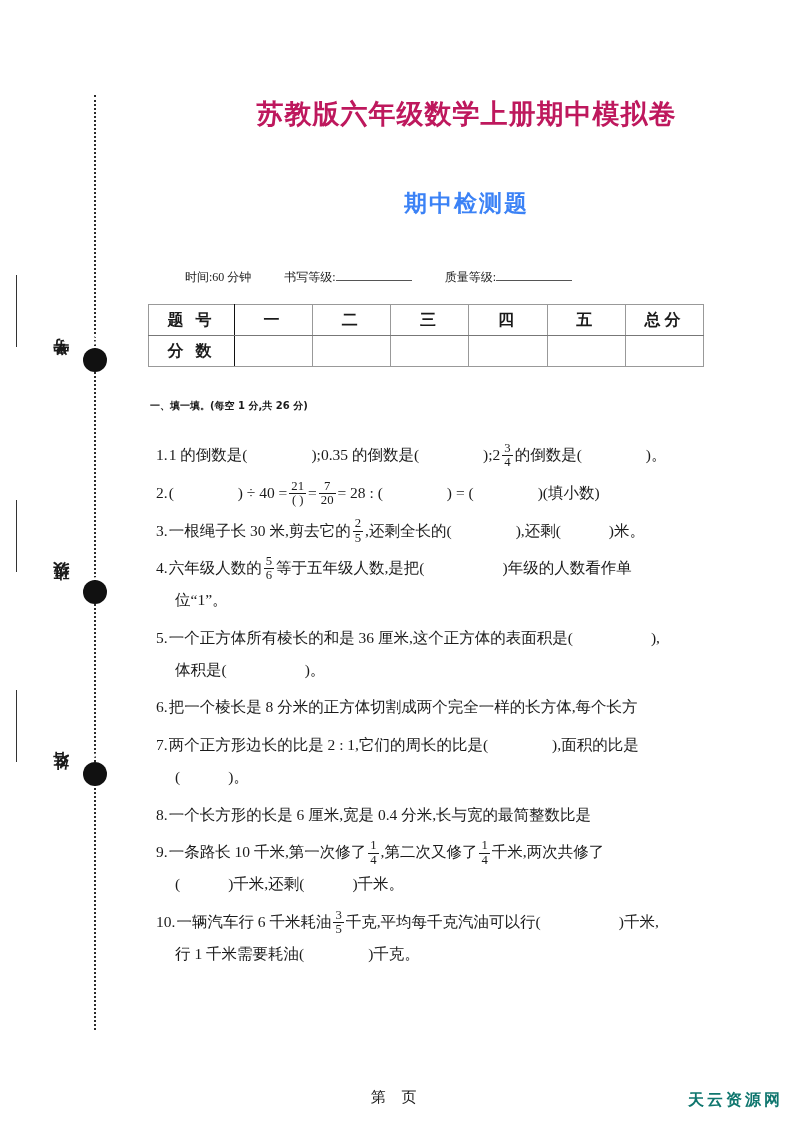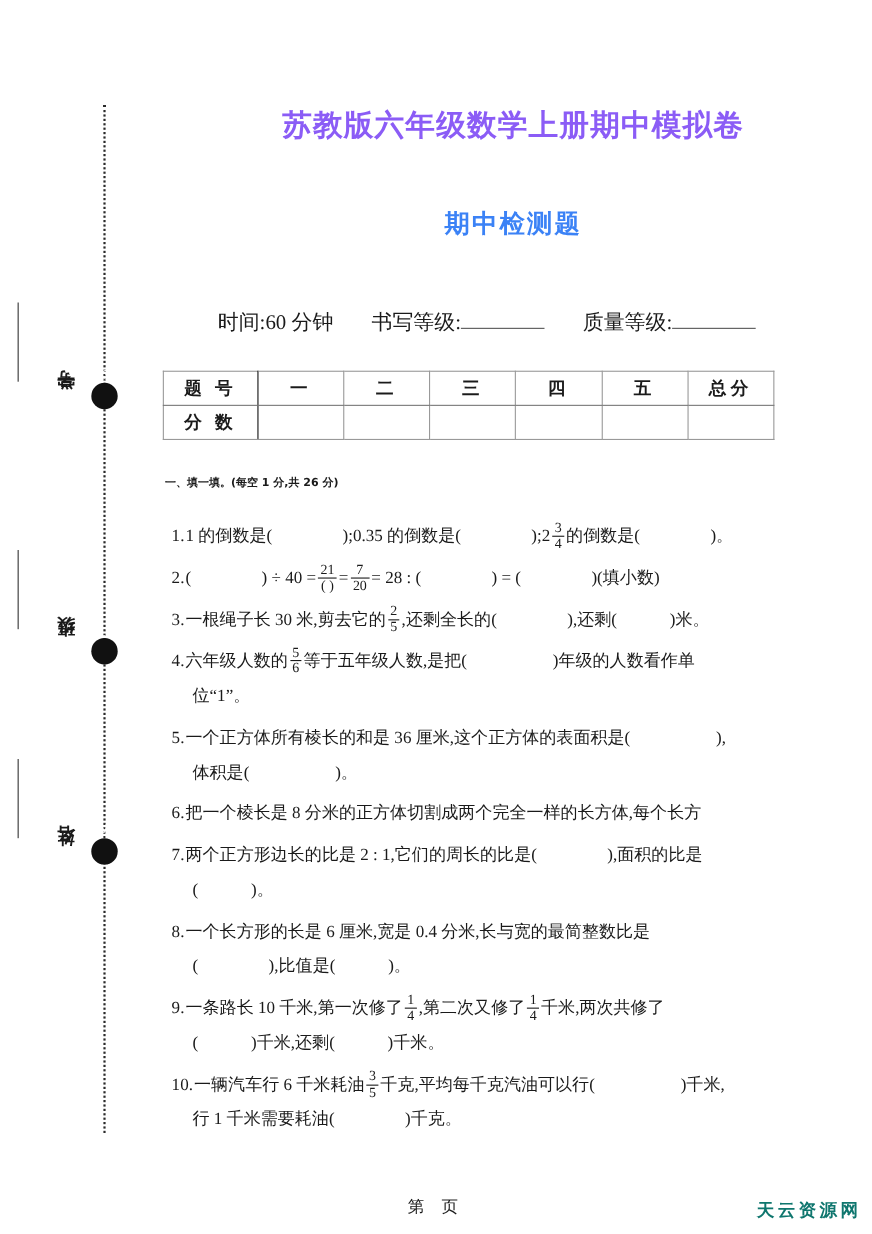--- a/index.html
+++ b/index.html
@@ -93,40 +93,40 @@
   }
 
   #main-title {
     margin: 0;
     padding-top: 96px;
     text-align: center;
     font-size: 27px;
     font-weight: bold;
     letter-spacing: 1px;
     font-family: "DejaVu Sans", "Liberation Sans", sans-serif;
-    color: #8b5cf6;
+    color: #be185d;
     padding-left: 10px;
   }
   #sub-title {
     margin: 0;
     padding-top: 56px;
     text-align: center;
     font-size: 23px;
     font-weight: bold;
     font-family: "Liberation Serif", "DejaVu Serif", serif;
     letter-spacing: 2px;
     color: #3b82f6;
     padding-left: 10px;
   }
 
   #exam-meta {
-    margin: 13px;
+    margin: 0;
     padding-top: 48px;
     padding-left: 55px;
-    font-size: 19px;
+    font-size: 12px;
     white-space: nowrap;
   }
   #exam-meta .meta-item { margin-right: 30px; }
   .blank-rule {
     display: inline-block;
     width: 76px;
     border-bottom: 1.2px solid #555555;
     height: 13px;
     vertical-align: baseline;
   }
@@ -320,21 +320,20 @@
       <span class="q-num">6.</span><span>把一个棱长是 8 分米的正方体切割成两个完全一样的长方体,每个长方</span>
     </div>
 
     <div class="question">
       <span class="q-num">7.</span><span>两个正方形边长的比是 2 : 1,它们的周长的比是(</span><span class="blank-paren"></span><span>),面积的比是</span>
       <span class="q-indent"><span>(</span><span class="blank-paren short"></span><span>)。</span></span>
     </div>
 
     <div class="question">
       <span class="q-num">8.</span><span>一个长方形的长是 6 厘米,宽是 0.4 分米,长与宽的最简整数比是</span>
-      <span class="q-indent"><span>(</span><span class="blank-paren"></span><span>),比值是(</span><span class="blank-paren short"></span><span>)。</span></span>
     </div>
 
     <div class="question">
       <span class="q-num">9.</span><span>一条路长 10 千米,第一次修了</span><span class="frac"><span class="num">1</span><span class="den">4</span></span><span>,第二次又修了</span><span class="frac"><span class="num">1</span><span class="den">4</span></span><span>千米,两次共修了</span>
       <span class="q-indent"><span>(</span><span class="blank-paren short"></span><span>)千米,还剩(</span><span class="blank-paren short"></span><span>)千米。</span></span>
     </div>
 
     <div class="question">
       <span class="q-num">10.</span><span>一辆汽车行 6 千米耗油</span><span class="frac"><span class="num">3</span><span class="den">5</span></span><span>千克,平均每千克汽油可以行(</span><span class="blank-paren wide"></span><span>)千米,</span>
       <span class="q-indent"><span>行 1 千米需要耗油(</span><span class="blank-paren"></span><span>)千克。</span></span>

